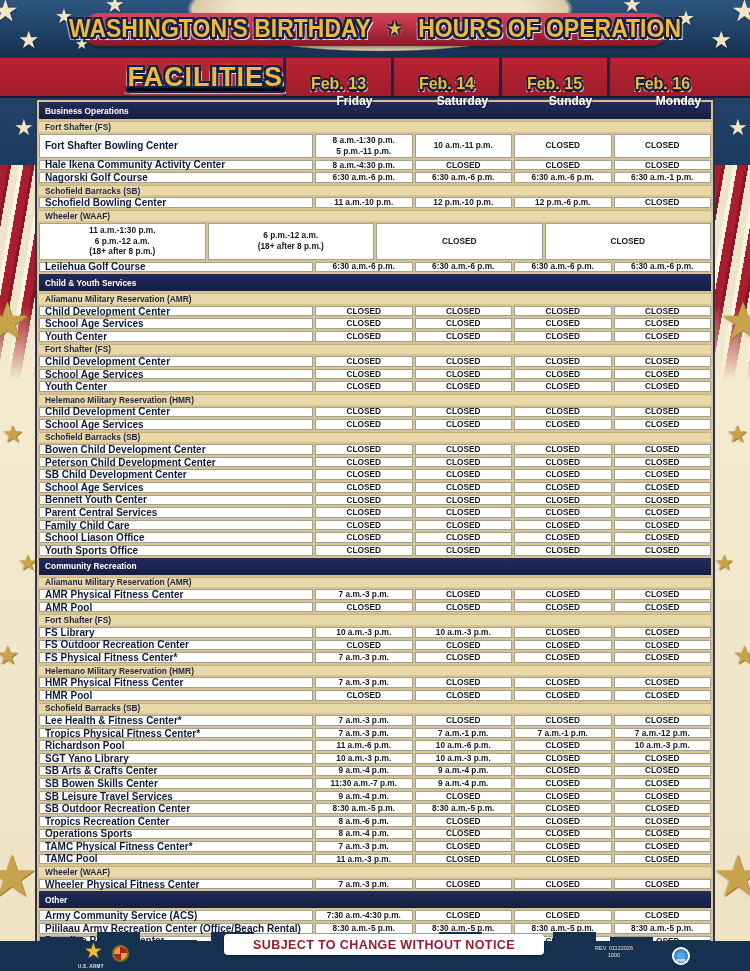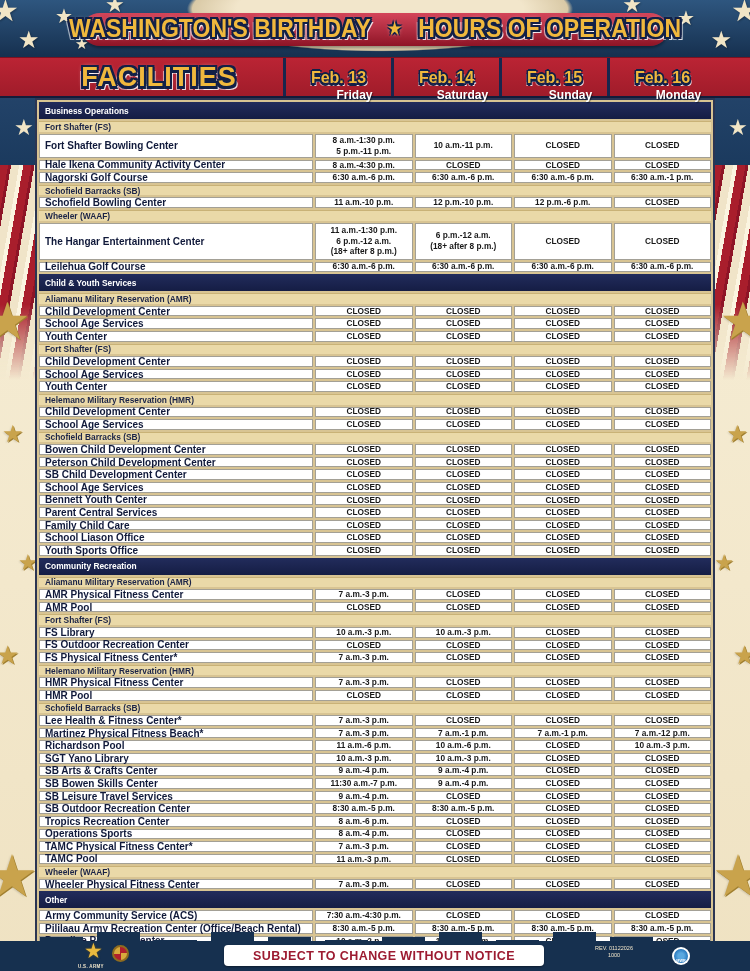--- a/index.html
+++ b/index.html
@@ -31,24 +31,24 @@
   .cs5{left:140px;top:22px;font-size:18px;} .cs6{left:75px;top:36px;font-size:15px;}
   .cs7{right:-8px;top:-4px;font-size:30px;} .cs8{right:55px;top:8px;font-size:20px;}
   .cs9{right:18px;top:28px;font-size:24px;} .cs10{right:108px;top:-6px;font-size:22px;}
   .cs11{right:145px;top:24px;font-size:17px;}
 
   
   .band-red { position:absolute; top:57px; left:0; width:750px; height:41px;
               background:linear-gradient(#bb2434, #a01c2a); display:flex;
               padding-left:35px; padding-right:35px; z-index:3;
               border-top:1px solid #7d1120; border-bottom:2px solid #131c3a; }
-  .facilities-cell { width:248px; display:flex; align-items:center; justify-content:center; }
+  .facilities-cell { width:248px; display:flex; align-items:center; justify-content:flex-end;text-decoration:underline; }
   .facilities-text { font-size:27px; letter-spacing:1px; transform:scaleY(1.05); }
   .day-cell { flex:1; border-left:3px solid #18264d; display:flex; flex-direction:column;
-              align-items:center; justify-content:center; padding-top:17px; }
+              align-items:center; justify-content:flex-start; padding-top:17px; }
   .day-date { font-weight:bold; font-size:16px; color:#f0b83d; transform:scaleY(1.08);
     text-shadow:-1.5px -1.5px 0 #122047,1.5px -1.5px 0 #122047,-1.5px 1.5px 0 #122047,1.5px 1.5px 0 #122047,
       0 -2px 0 #122047, 0 2px 0 #122047, 2px 2.5px 0 rgba(255,255,255,.9), -2px 2.5px 0 rgba(255,255,255,.5); }
   .day-name { font-weight:bold; font-size:12px; color:#ffffff; margin-top:1px;
               text-shadow:1px 1px 1px rgba(0,0,0,.4);margin-left:32px; }
 
   
   .edge { position:absolute; top:57px; width:36px; height:884px; overflow:hidden; z-index:1; }
   .edge.left{left:0;} .edge.right{right:0;}
   .canton { height:108px; background:linear-gradient(#27486f,#1b3a5e); position:relative; }
@@ -94,21 +94,21 @@
   .skyline div { background:#16304f; flex:1; }
   .skyline div:nth-child(odd){ height:6px; } .skyline div:nth-child(even){ height:11px; }
   .skyline div:nth-child(3n){ height:3px; }
   .army-star { position:absolute; left:84px; bottom:8px; font-size:21px; color:#e9b93f; z-index:5;
                text-shadow:0 0 2px #7d5c12; }
   .army-label { position:absolute; left:78px; bottom:2px; font-size:4.5px; font-weight:bold;
                 color:#f2e6cb; z-index:5; letter-spacing:.3px; }
   .crest { position:absolute; left:112px; bottom:9px; width:17px; height:17px; border-radius:50%;
            background:conic-gradient(#b01e2c 0 90deg, #d8a93c 90deg 180deg, #b01e2c 180deg 270deg, #d8a93c 270deg);
            border:2px solid #8e6b1f; z-index:5; }
-  .notice-box { position:absolute; left:224px; bottom:5px; width:320px; height:21px; background:#ffffff;
+  .notice-box { position:absolute; left:224px; bottom:16px; width:320px; height:21px; background:#ffffff;
                 border-radius:4px; display:flex; align-items:center; justify-content:center; z-index:5;
                 box-shadow:0 1px 2px rgba(0,0,0,.4); }
   .notice-text { color:#9c1b31; font-weight:bold; font-size:12.5px; letter-spacing:.4px;
                  white-space:nowrap; }
   .rev-block { position:absolute; left:582px; bottom:12px; width:64px; text-align:center;
                color:#f2e6cb; font-size:5.5px; line-height:1.3; z-index:5; }
   .mwr-logo { position:absolute; left:672px; bottom:6px; width:18px; height:18px; border-radius:50%;
               background:#ffffff; display:flex; align-items:center; justify-content:center; z-index:5; }
   .mwr-inner { width:14px; height:14px; border-radius:50%; background:radial-gradient(#5aa8e0 30%, #2878be 70%);
                display:flex; align-items:flex-end; justify-content:center;
@@ -215,21 +215,20 @@
       <div class="row-sub">Schofield Barracks (SB)</div>
       <div class="row-data">
         <div class="cell name-cell">Schofield Bowling Center</div>
         <div class="cell hours-cell">11 a.m.-10 p.m.</div>
         <div class="cell hours-cell">12 p.m.-10 p.m.</div>
         <div class="cell hours-cell">12 p.m.-6 p.m.</div>
         <div class="cell hours-cell">CLOSED</div>
       </div>
       <div class="row-sub">Wheeler (WAAF)</div>
       <div class="row-data r3">
-        <div class="cell name-cell">The Hangar Entertainment Center</div>
         <div class="cell hours-cell">11 a.m.-1:30 p.m.
 6 p.m.-12 a.m.
 (18+ after 8 p.m.)</div>
         <div class="cell hours-cell">6 p.m.-12 a.m.
 (18+ after 8 p.m.)</div>
         <div class="cell hours-cell">CLOSED</div>
         <div class="cell hours-cell">CLOSED</div>
       </div>
       <div class="row-data">
         <div class="cell name-cell">Leilehua Golf Course</div>
@@ -417,21 +416,21 @@
       </div>
       <div class="row-sub">Schofield Barracks (SB)</div>
       <div class="row-data">
         <div class="cell name-cell">Lee Health &amp; Fitness Center*</div>
         <div class="cell hours-cell">7 a.m.-3 p.m.</div>
         <div class="cell hours-cell">CLOSED</div>
         <div class="cell hours-cell">CLOSED</div>
         <div class="cell hours-cell">CLOSED</div>
       </div>
       <div class="row-data">
-        <div class="cell name-cell">Martinez Physical Fitness Beach*</div>
+        <div class="cell name-cell">Tropics Physical Fitness Center*</div>
         <div class="cell hours-cell">7 a.m.-3 p.m.</div>
         <div class="cell hours-cell">7 a.m.-1 p.m.</div>
         <div class="cell hours-cell">7 a.m.-1 p.m.</div>
         <div class="cell hours-cell">7 a.m.-12 p.m.</div>
       </div>
       <div class="row-data">
         <div class="cell name-cell">Richardson Pool</div>
         <div class="cell hours-cell">11 a.m.-6 p.m.</div>
         <div class="cell hours-cell">10 a.m.-6 p.m.</div>
         <div class="cell hours-cell">CLOSED</div>

